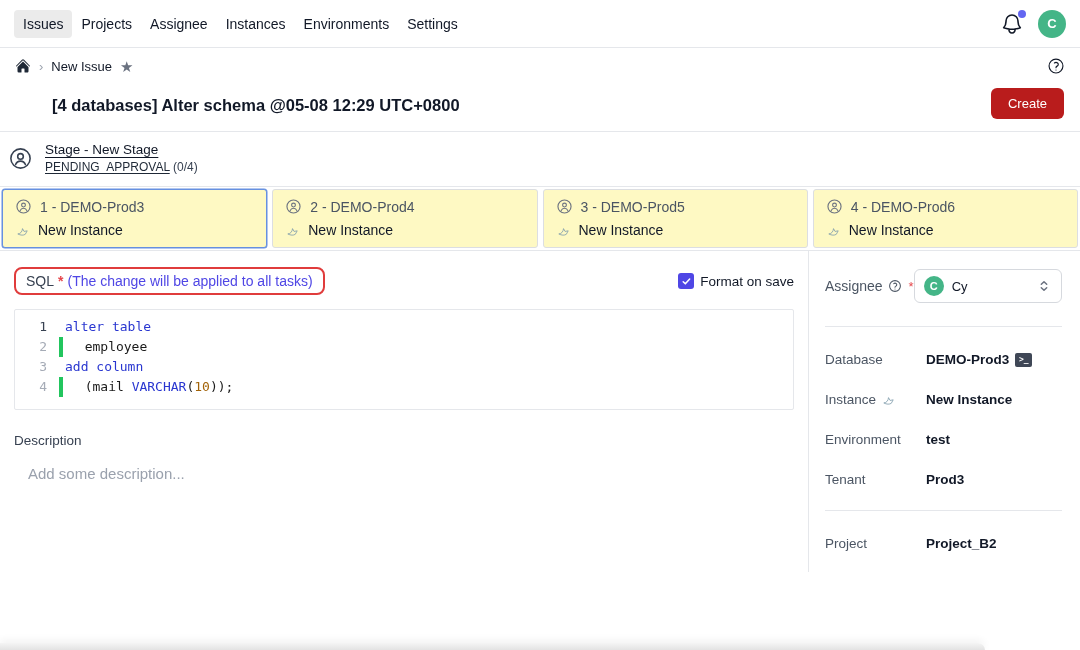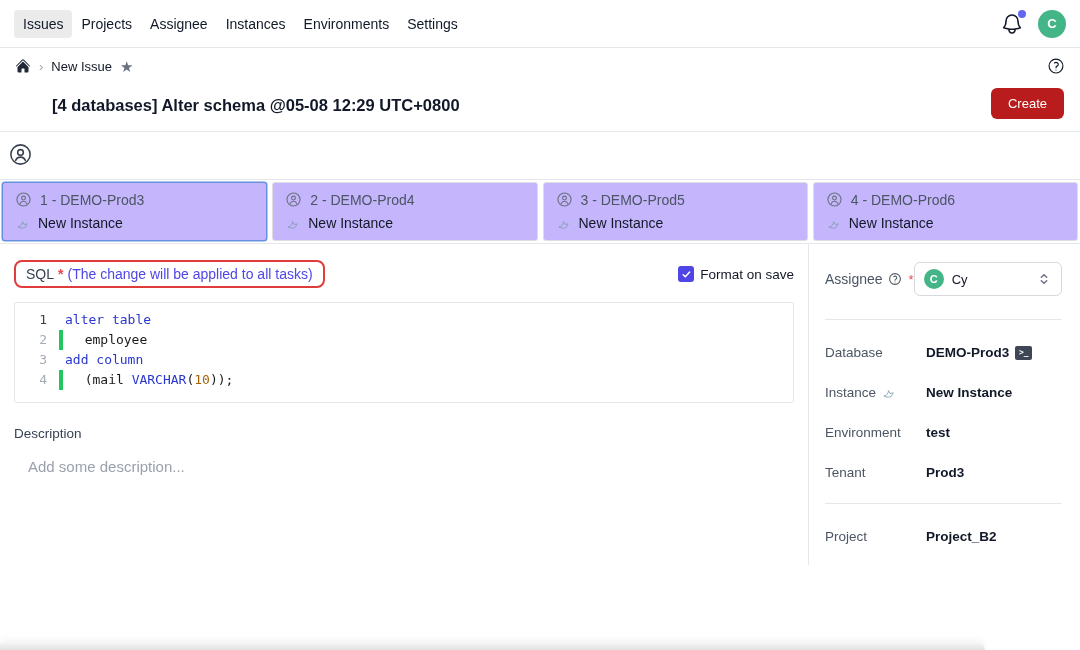--- a/index.html
+++ b/index.html
@@ -41,21 +41,21 @@
   .stagerow { display:flex; align-items:center; gap:12px; padding:10px 16px 12px 8px; }
   .stage-texts { display:flex; flex-direction:column; gap:3px; }
   .stage-name { font-size:13.5px; color:#111827; text-decoration:underline;
     text-underline-offset:3px; cursor:pointer; }
   .stage-status-line { font-size:12px; color:#1f2937; }
   .stage-status { text-decoration:underline; text-underline-offset:2px; cursor:pointer; }
   .stage-progress { color:#374151; }
 
   
   .tasks { display:flex; gap:5px; padding:2px; border-bottom:1px solid #e5e7eb; }
-  .task-card { flex:1; background:#c4b5fd; border:1px solid #dcdee2; border-radius:3px;
+  .task-card { flex:1; background:#fef9c3; border:1px solid #dcdee2; border-radius:3px;
     padding:8px 12px 9px 12px; cursor:pointer; }
   .task-card.selected { border:1px solid #6690e0; box-shadow:0 0 0 0.5px #6690e0; }
   .task-line { display:flex; align-items:center; gap:8px; }
   .task-line + .task-line { margin-top:7px; }
   .task-label { font-size:14px; color:#4b5563; }
   .task-instance { font-size:14px; font-weight:500; color:#111827; }
 
   
   .content { display:flex; align-items:flex-start; }
   .main { flex:1; padding:16px 14px 0 14px; }
@@ -176,20 +176,27 @@
   <div class="hdiv"></div>
 
   <div class="stagerow">
     <span>
       <svg width="25" height="25" viewBox="0 0 24 24" fill="none" stroke="#374151" stroke-width="1.5" stroke-linecap="round" stroke-linejoin="round">
         <circle cx="12" cy="12" r="9.25"></circle>
         <circle cx="12" cy="10" r="2.7"></circle>
         <path d="M7.3 17.8c.8-2.2 2.5-3.3 4.7-3.3s3.9 1.1 4.7 3.3"></path>
       </svg>
     </span>
+    <div class="stage-texts">
+      <span class="stage-name">Stage - New Stage</span>
+      <span class="stage-status-line">
+        <span class="stage-status">PENDING_APPROVAL</span>
+        <span class="stage-progress">(0/4)</span>
+      </span>
+    </div>
   </div>
   <div class="hdiv"></div>
 
   <div class="tasks">
       <div class="task-card selected">
         <div class="task-line">
           <span>
             <svg width="17" height="17" viewBox="0 0 24 24" fill="none" stroke="#6b7280" stroke-width="1.6" stroke-linecap="round" stroke-linejoin="round">
               <circle cx="12" cy="12" r="9.25"></circle>
               <circle cx="12" cy="10" r="2.7"></circle>

